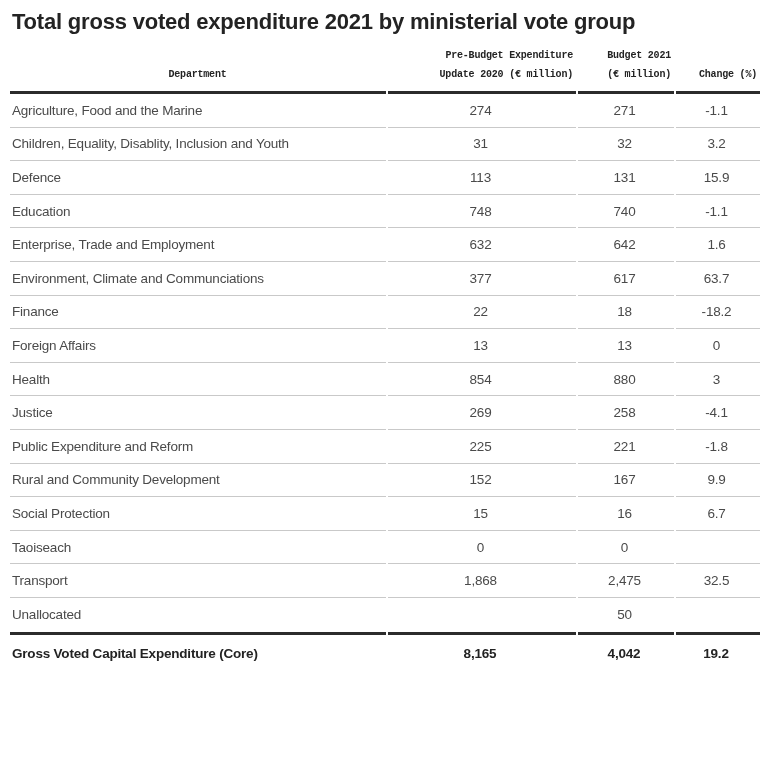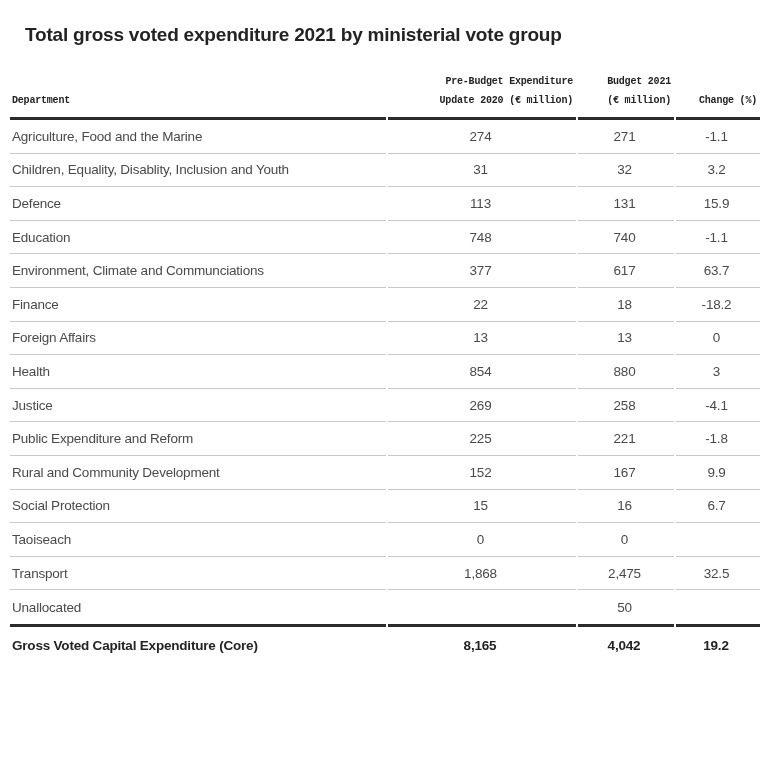--- a/index.html
+++ b/index.html
@@ -11,23 +11,23 @@
   }
   *{box-sizing:border-box;}
   html,body{
     margin:0;padding:0;
     width:768px;height:783px;
     background:var(--bg);
     font-family:"Liberation Sans","DejaVu Sans",sans-serif;
     overflow:hidden;
   }
   .title{
-    margin:16px;
+    margin:3px;
     padding:9px 8px 7px 9px;
-    font-size:19px;
+    font-size:22px;
     line-height:20px;
     font-weight:bold;
     color:var(--text-dark);
     letter-spacing:-0.2px;
   }
   table.expenditure{
     margin-left:8px;
     width:754px;
     border-collapse:separate;
     border-spacing:2px 0;
@@ -43,21 +43,21 @@
     padding:4px 3px 7px 1px;
     border-bottom:3px solid var(--rule-dark);
     font-size:10px;
     line-height:19px;
     font-weight:bold;
     color:var(--text-dark);
     text-align:right;
     letter-spacing:-0.2px;
     font-family:Liberation Mono, monospace;
   }
-  thead th.dept{text-align:left;padding-left:2px;margin-left:16px;}
+  thead th.dept{text-align:center;padding-left:2px;margin-left:16px;}
   thead th .hline{display:block;}
 
   tbody td{
     height:33.6px;
     border-bottom:1px solid var(--rule-light);
     font-size:13.5px;
     color:var(--text-body);
     vertical-align:middle;
     letter-spacing:-0.2px;
   }
@@ -127,20 +127,26 @@
     <td class="num">15.9</td>
   </tr>
 
   <tr>
     <td class="dept">Education</td>
     <td class="num">748</td>
     <td class="num">740</td>
     <td class="num">-1.1</td>
   </tr>
 
+  <tr>
+    <td class="dept">Enterprise, Trade and Employment</td>
+    <td class="num">632</td>
+    <td class="num">642</td>
+    <td class="num">1.6</td>
+  </tr>
 
   <tr>
     <td class="dept">Environment, Climate and Communciations</td>
     <td class="num">377</td>
     <td class="num">617</td>
     <td class="num">63.7</td>
   </tr>
 
   <tr>
     <td class="dept">Finance</td>

